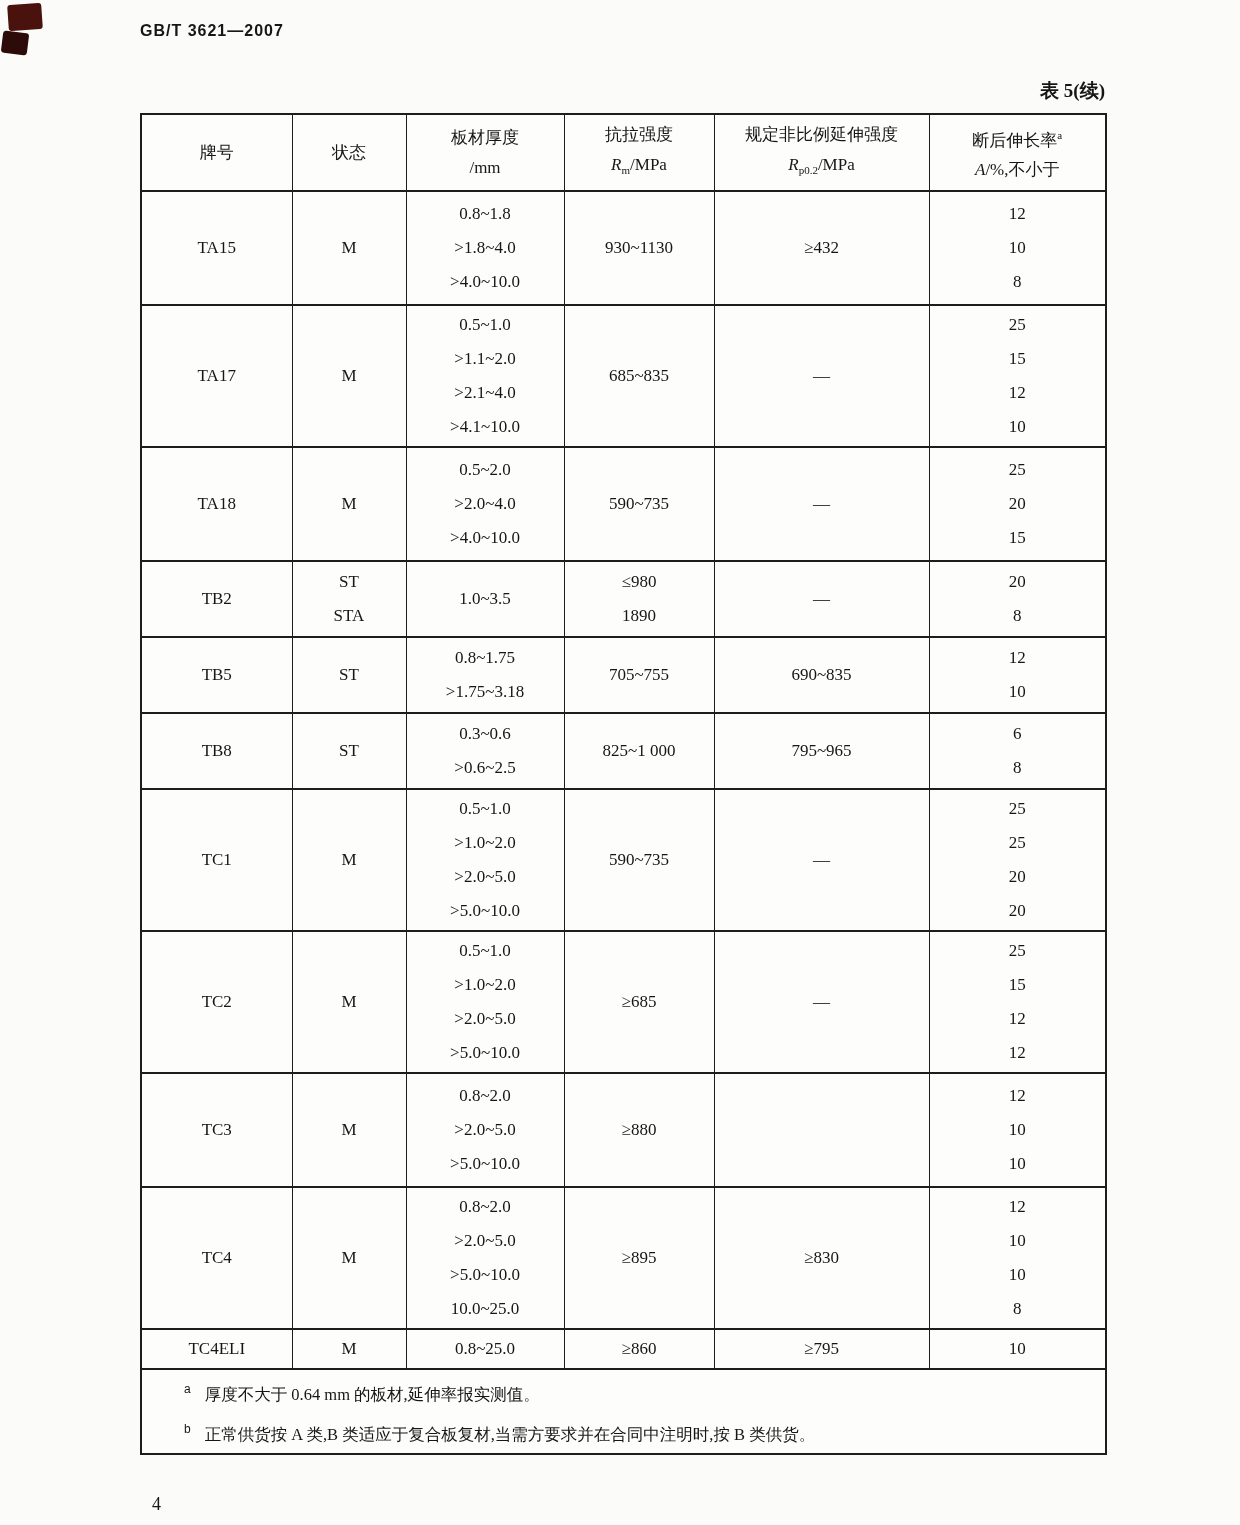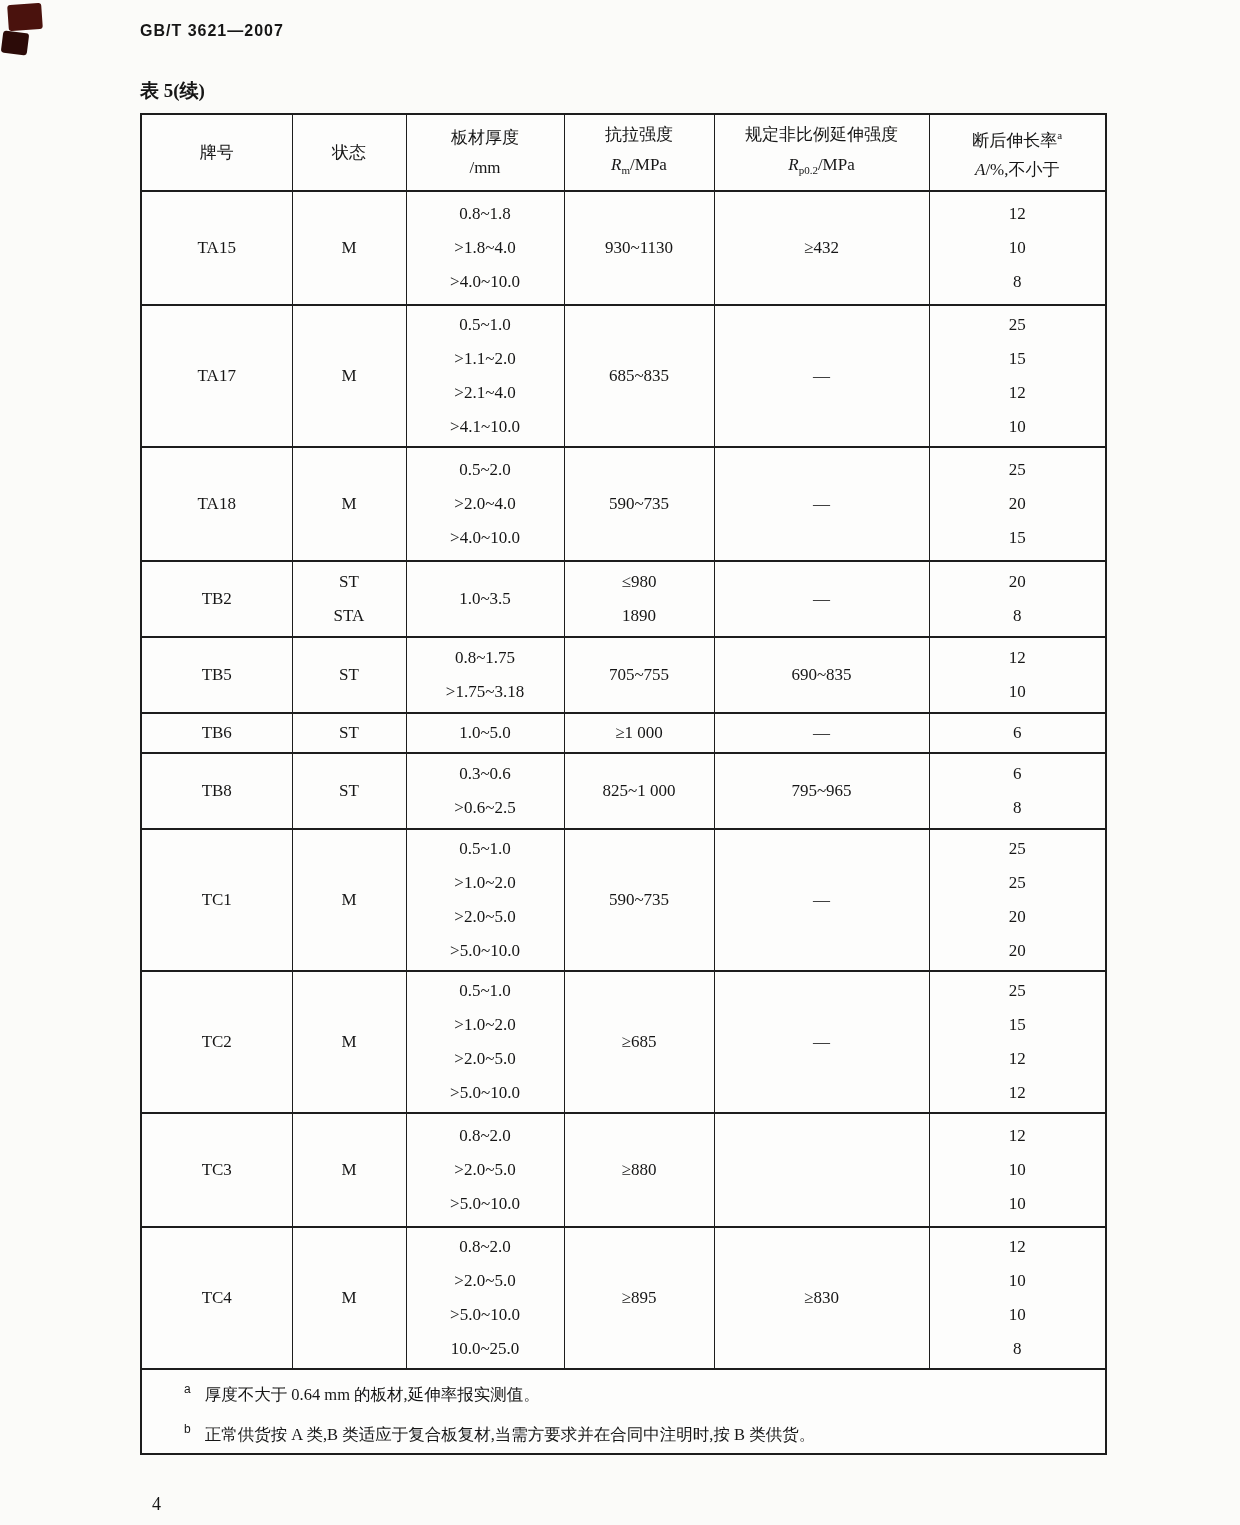--- a/index.html
+++ b/index.html
@@ -14,21 +14,21 @@
   .blot1 { left:8px; top:4px; width:34px; height:26px; background:#4a120d; transform:rotate(-4deg); }
   .blot2 { left:2px; top:32px; width:26px; height:22px; background:#2c0b08; transform:rotate(7deg); }
 
   .doc-number {
     position:absolute; left:140px; top:22px;
     font-size:16px; font-weight:bold; letter-spacing:1px;
     font-family:"Liberation Sans","DejaVu Sans",sans-serif;
   }
   .table-title {
     position:absolute; left:140px; top:78px; width:965px;
-    text-align:left; font-size:19px; font-weight:bold;
+    text-align:right; font-size:19px; font-weight:bold;
   }
   table.props {
     position:absolute; left:140px; top:113px; width:965px;
     border-collapse:collapse; table-layout:fixed;
     background:#fdfdfc;
   }
   table.props, table.props td, table.props th {
     border:1.6px solid #1d1d1d;
   }
   table.props { border-width:2.4px; }
@@ -213,40 +213,20 @@
           <div class="cell-line">705~755</div>
         </td>
     <td>
           <div class="cell-line">690~835</div>
         </td>
     <td>
           <div class="cell-line">12</div>
           <div class="cell-line">10</div>
         </td>
   </tr>
-      <tr style="height: 38px;">
-    <td>
-          <div class="cell-line">TB6</div>
-        </td>
-    <td>
-          <div class="cell-line">ST</div>
-        </td>
-    <td>
-          <div class="cell-line">1.0~5.0</div>
-        </td>
-    <td>
-          <div class="cell-line">≥1 000</div>
-        </td>
-    <td>
-          <div class="cell-line">—</div>
-        </td>
-    <td>
-          <div class="cell-line">6</div>
-        </td>
-  </tr>
       <tr style="height: 76px;">
     <td>
           <div class="cell-line">TB8</div>
         </td>
     <td>
           <div class="cell-line">ST</div>
         </td>
     <td>
           <div class="cell-line">0.3~0.6</div>
           <div class="cell-line">&gt;0.6~2.5</div>
@@ -355,20 +335,40 @@
           <div class="cell-line">≥895</div>
         </td>
     <td>
           <div class="cell-line">≥830</div>
         </td>
     <td>
           <div class="cell-line">12</div>
           <div class="cell-line">10</div>
           <div class="cell-line">10</div>
           <div class="cell-line">8</div>
+        </td>
+  </tr>
+      <tr style="height: 38px;">
+    <td>
+          <div class="cell-line">TC4ELI</div>
+        </td>
+    <td>
+          <div class="cell-line">M</div>
+        </td>
+    <td>
+          <div class="cell-line">0.8~25.0</div>
+        </td>
+    <td>
+          <div class="cell-line">≥860</div>
+        </td>
+    <td>
+          <div class="cell-line">≥795</div>
+        </td>
+    <td>
+          <div class="cell-line">10</div>
         </td>
   </tr>
     </tbody>
   <tbody>
     <tr class="footnote-row">
       <td colspan="6">
         <div class="fn-line"><span class="fn-marker">a</span><span>厚度不大于 0.64 mm 的板材,延伸率报实测值。</span></div>
         <div class="fn-line"><span class="fn-marker">b</span><span>正常供货按 A 类,B 类适应于复合板复材,当需方要求并在合同中注明时,按 B 类供货。</span></div>
       </td>
     </tr>

